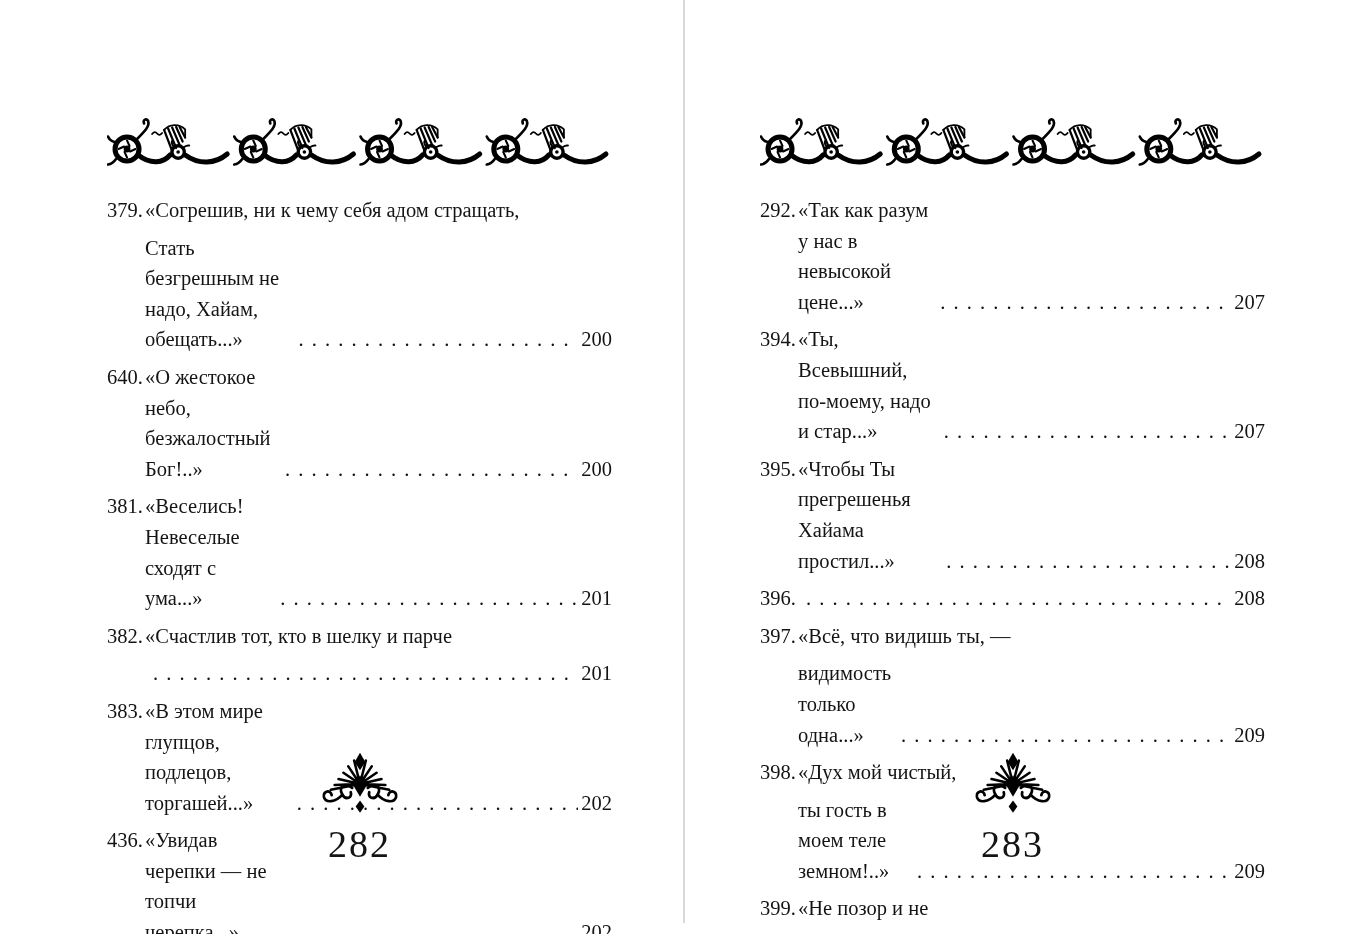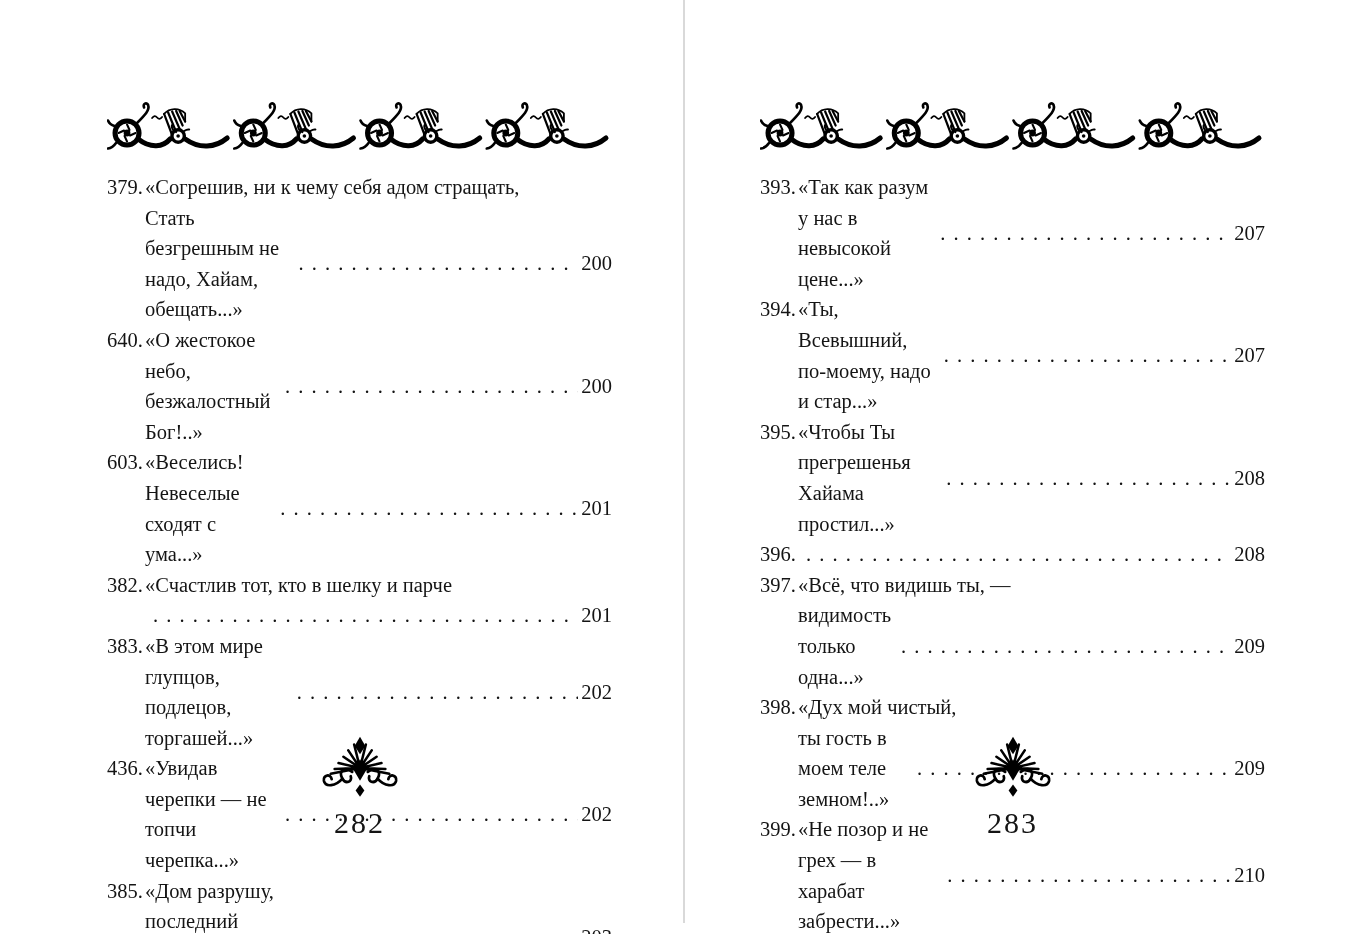--- a/index.html
+++ b/index.html
@@ -2,38 +2,38 @@
 <html><head>
 <meta charset="utf-8">
 <style>
   html,body{margin:0;padding:0;}
   body{
     width:1371px;height:934px;position:relative;overflow:hidden;
     background:#ffffff;color:#141414;
     font-family:"Liberation Serif","DejaVu Serif",serif;
   }
   .divider{position:absolute;left:683px;top:0;width:2px;height:923px;background:#d9d9d9;}
-  .page{position:absolute;top:0;width:505px;height:866px;}
+  .page{position:absolute;top:16px;width:505px;height:866px;}
   .page-left{left:107px;}
   .page-right{left:760px;}
   .ornament-header{position:absolute;top:100px;left:0;width:505px;height:54px;}
   .ornament-header svg{width:100%;height:100%;display:block;}
   .toc{position:absolute;top:172px;left:0;width:505px;font-size:20.5px;line-height:30.6px;}
   .entry{position:relative;padding-left:38px;}
   .num{position:absolute;left:0;top:0;}
-  .line{display:flex;align-items:center;}
+  .line{display:flex;align-items:flex-end;margin-top:7px;}
   .title{white-space:pre-wrap;}
   .leader{
     flex:1 1 auto;min-width:14px;overflow:hidden;white-space:nowrap;
     margin-left:8px;margin-right:3px;letter-spacing:1.5px;
   }
   .pnum{white-space:nowrap;}
   .fleuron{position:absolute;top:735px;left:50%;transform:translateX(-50%);width:82px;height:64px;}
   .fleuron svg{width:100%;height:100%;display:block;}
-  .folio{position:absolute;top:806px;left:0;width:100%;text-align:center;font-size:30px;letter-spacing:2px;}
+  .folio{position:absolute;top:806px;left:0;width:100%;text-align:center;font-size:38px;letter-spacing:2px;}
 </style>
 </head>
 <body>
 
 <svg width="0" height="0" style="position:absolute">
   <defs>
 
     <g id="scroll-unit" stroke="#000" fill="none" stroke-linecap="round">
 
       <circle cx="20" cy="32" r="12" stroke-width="5"></circle>
@@ -108,21 +108,21 @@
     <span class="num">640.</span>
   <div class="line">
     <span class="title">«О жестокое небо, безжалостный Бог!..»</span>
 
   <span class="leader">. . . . . . . . . . . . . . . . . . . . . . . . . . . . . . . . . . . . . . . . . . . . . . . . . . . . . . . . . . . .</span>
   <span class="pnum">200</span>
 </div>
       </div>
 
   <div class="entry">
-    <span class="num">603.</span>
+    <span class="num">381.</span>
   <div class="line">
     <span class="title">«Веселись! Невеселые сходят с ума...»</span>
 
   <span class="leader">. . . . . . . . . . . . . . . . . . . . . . . . . . . . . . . . . . . . . . . . . . . . . . . . . . . . . . . . . . . .</span>
   <span class="pnum">201</span>
 </div>
       </div>
 
   <div class="entry">
     <span class="num">382.</span>
@@ -176,21 +176,21 @@
 </div>
 
 <div class="page page-right">
   <div class="ornament-header">
     <svg viewBox="0 0 504 52" preserveAspectRatio="xMidYMid meet">
         <use href="#scroll-border"></use>
       </svg>
   </div>
   <div class="toc">
   <div class="entry">
-    <span class="num">393.</span>
+    <span class="num">292.</span>
   <div class="line">
     <span class="title">«Так как разум у нас в невысокой цене...»</span>
 
   <span class="leader">. . . . . . . . . . . . . . . . . . . . . . . . . . . . . . . . . . . . . . . . . . . . . . . . . . . . . . . . . . . .</span>
   <span class="pnum">207</span>
 </div>
       </div>
 
   <div class="entry">
     <span class="num">394.</span>

